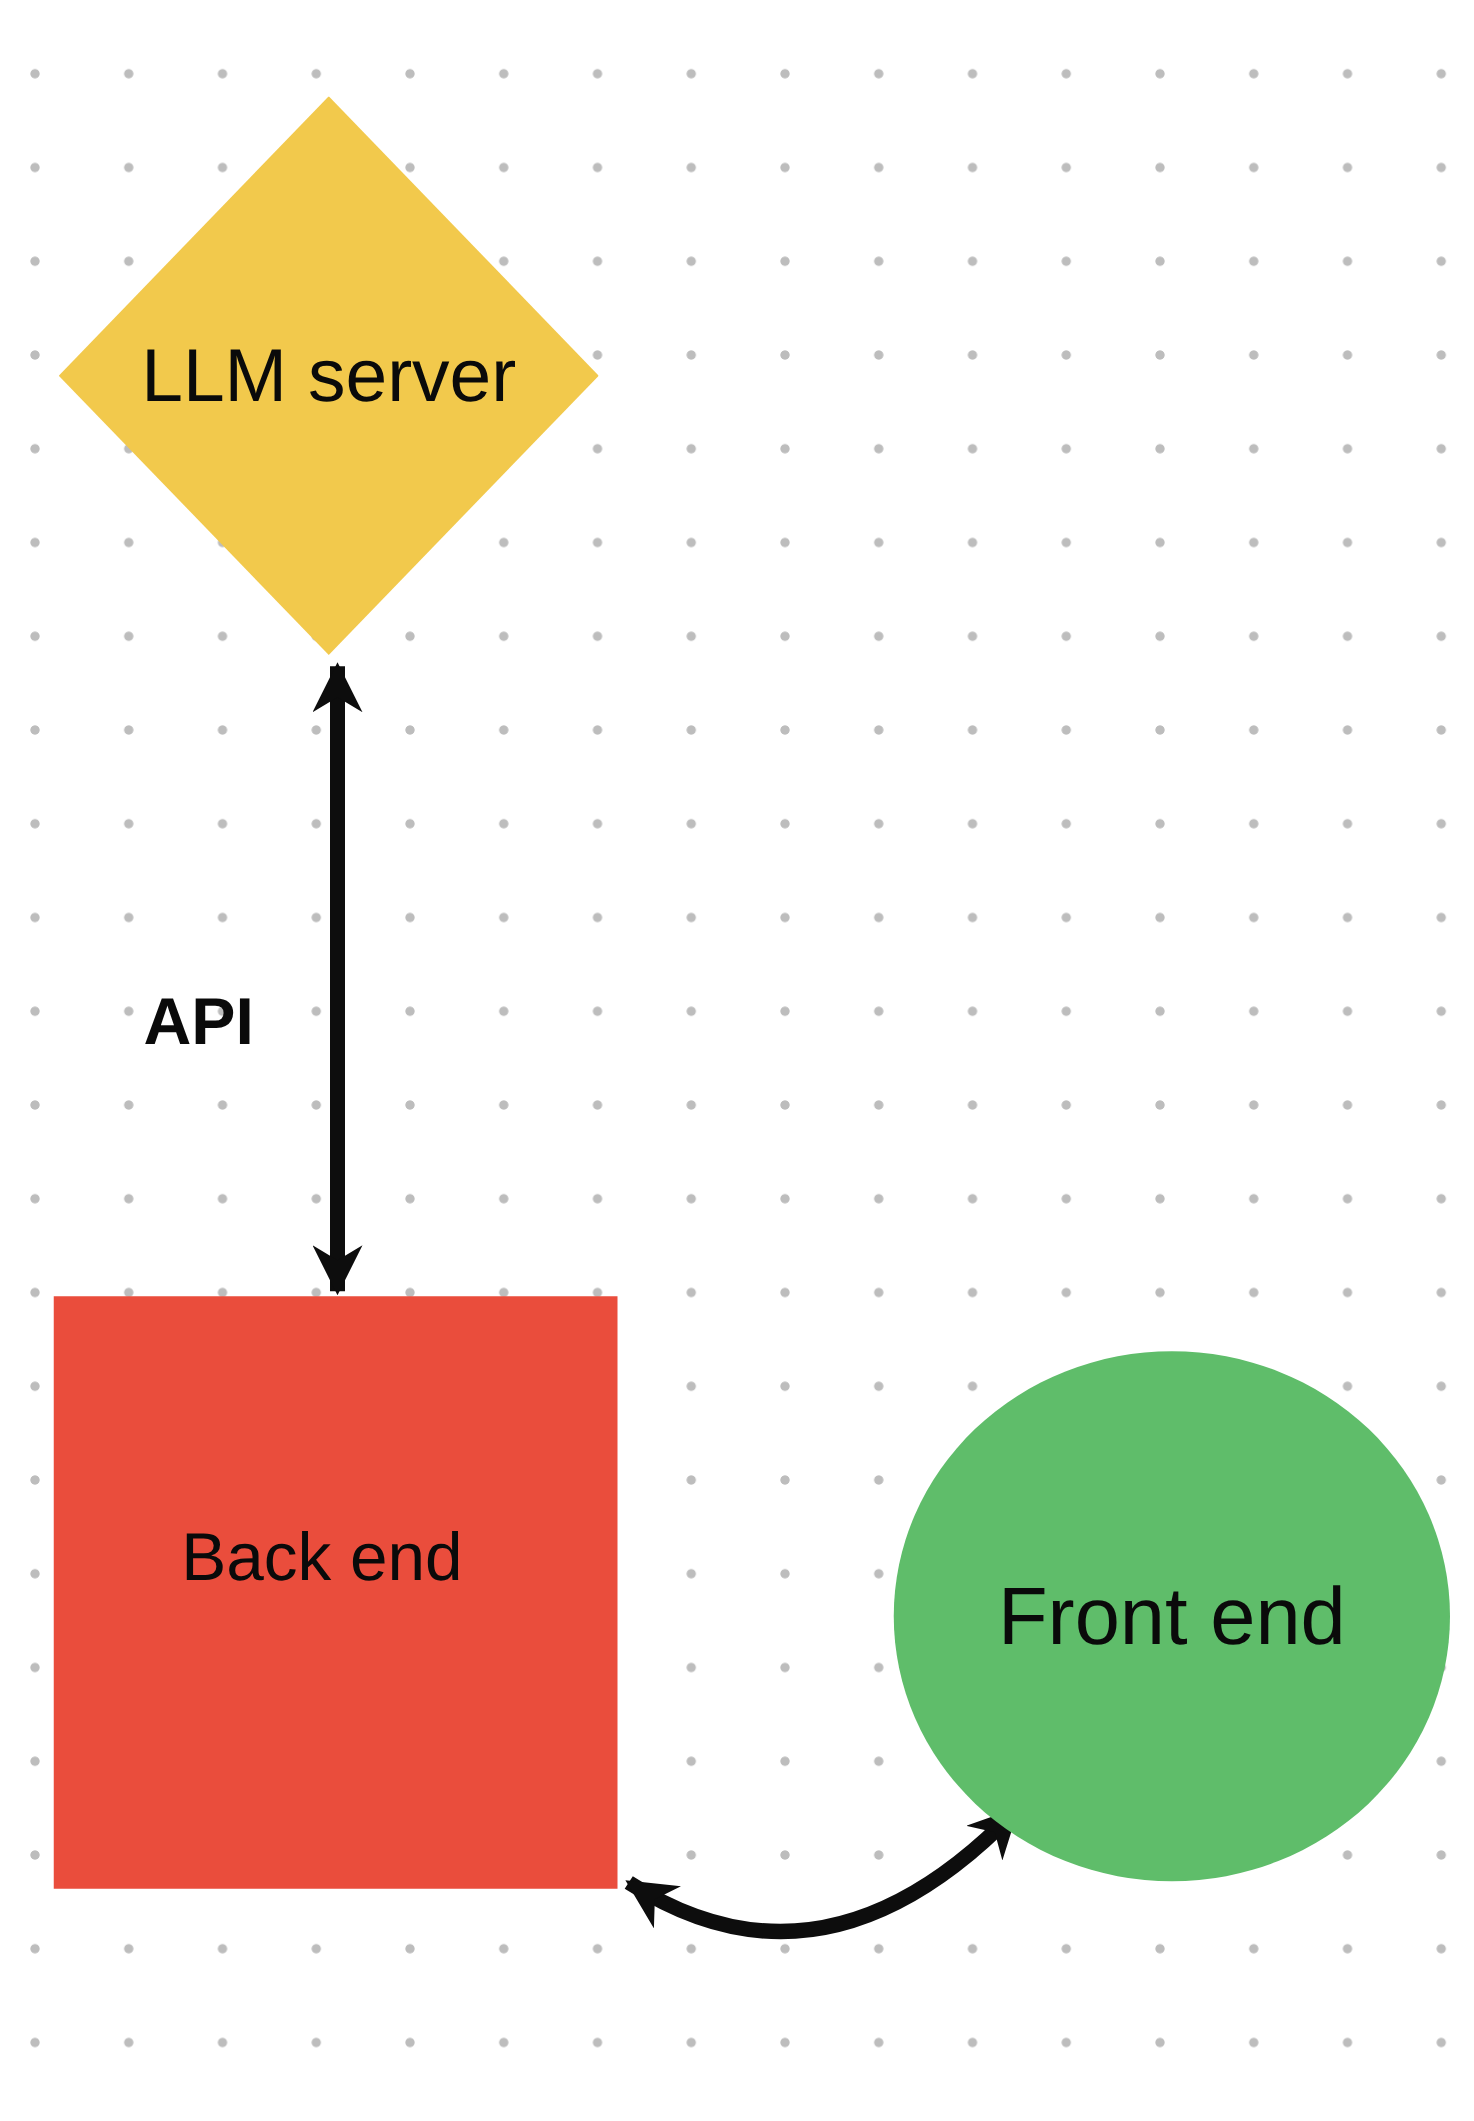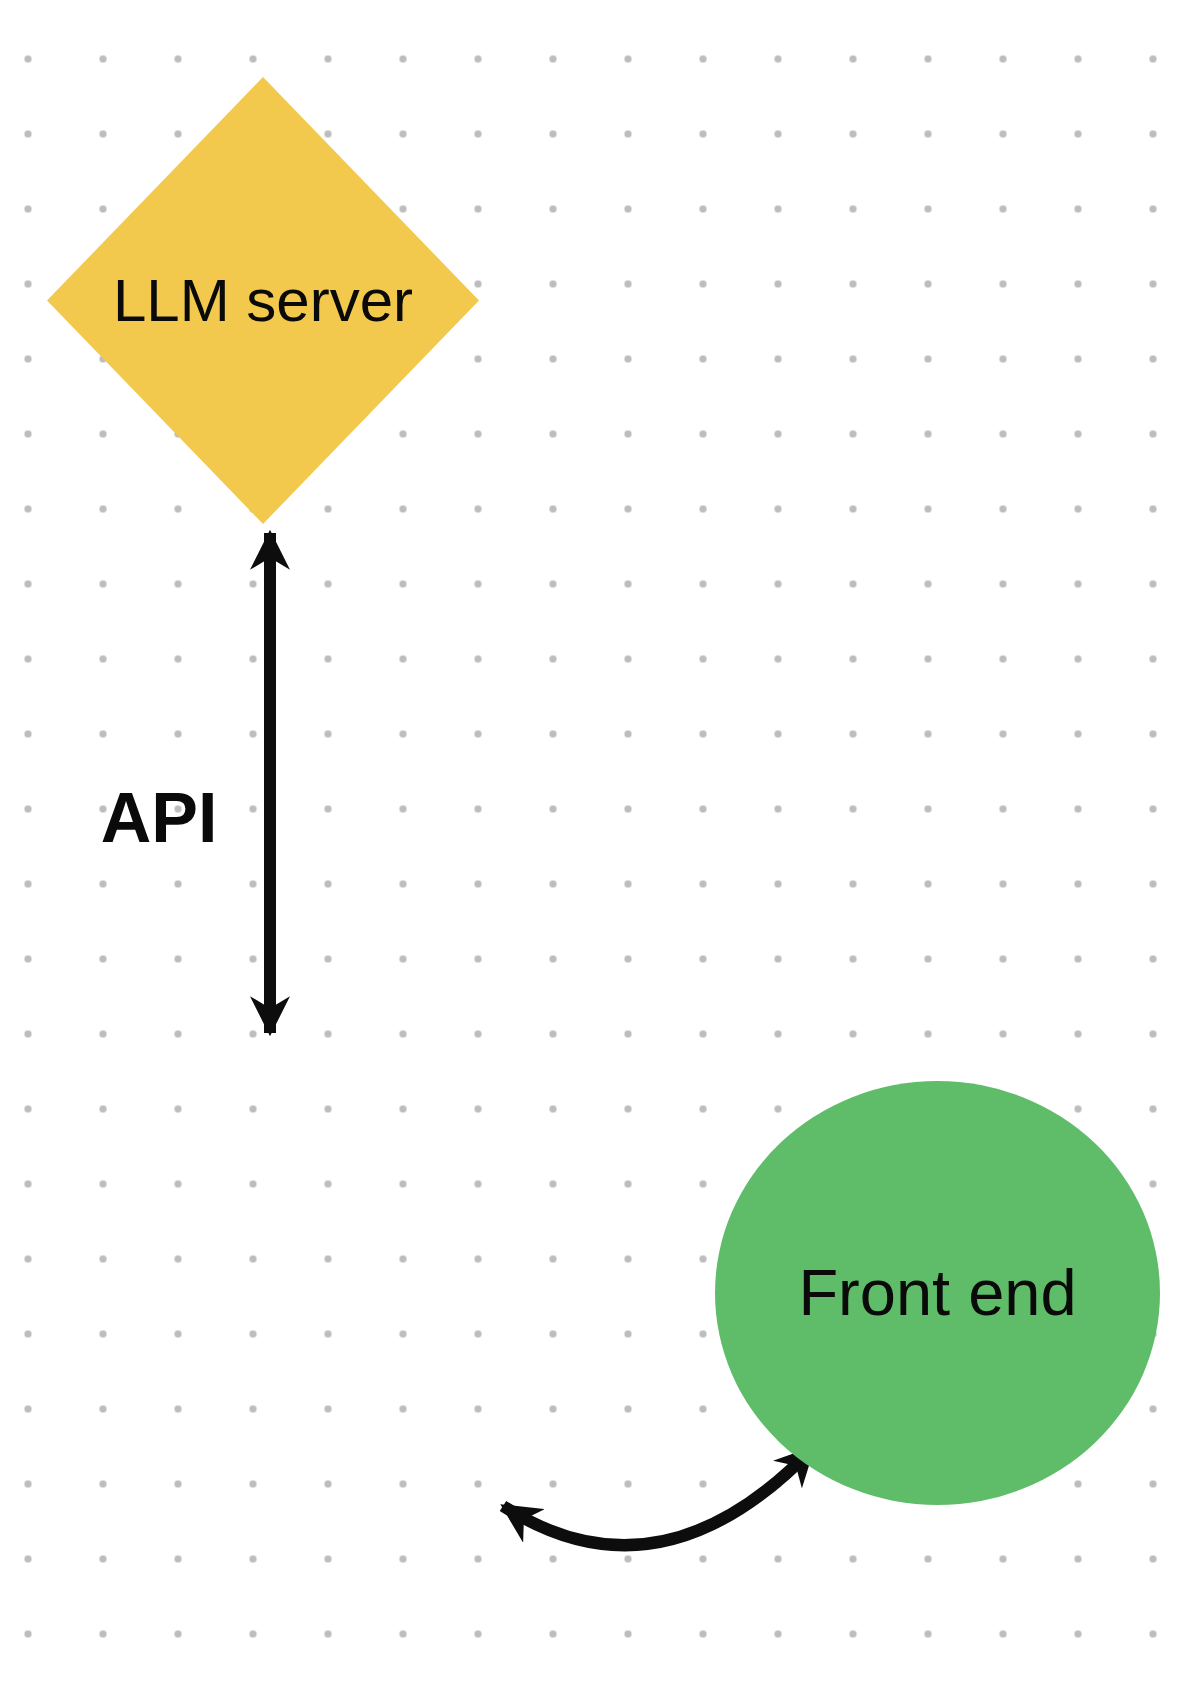--- a/index.html
+++ b/index.html
@@ -61,21 +61,21 @@
     left: 715px; top: 1044px;
     width: 445px; height: 424px;
     background: #5fbd6a;
     border-radius: 50%;
     font-size: 65px;
   }
   .edge-label {
     position: absolute;
     transform: translate(-50%, -50%);
     font-weight: 700;
-    font-size: 70px;
+    font-size: 53px;
     color: #0a0a0a;
     white-space: nowrap;
   }
   .edge-label-api { left: 159px; top: 781px; }
   .edge-label-webrtc { left: 654px; top: 1604px; }
 </style>
 </head>
 <body>
 
 <div class="canvas">
@@ -89,20 +89,23 @@
 
     <line x1="270" y1="496" x2="270" y2="996" stroke="#0d0d0d" stroke-width="12" marker-start="url(#arrowhead)" marker-end="url(#arrowhead)"></line>
 
     <path d="M 503 1469 Q 660 1570 813 1411" fill="none" stroke="#0d0d0d" stroke-width="12" marker-start="url(#arrowhead)" marker-end="url(#arrowhead)"></path>
   </svg>
 
   <div class="node node-diamond">
     <span class="node-label">LLM server</span>
   </div>
 
+  <div class="node node-square">
+    <span class="node-label">Back end</span>
+  </div>
 
   <div class="node node-circle">
     <span class="node-label">Front end</span>
   </div>
 
   <div class="edge-label edge-label-api">API</div>
 
 
 </div>
 

